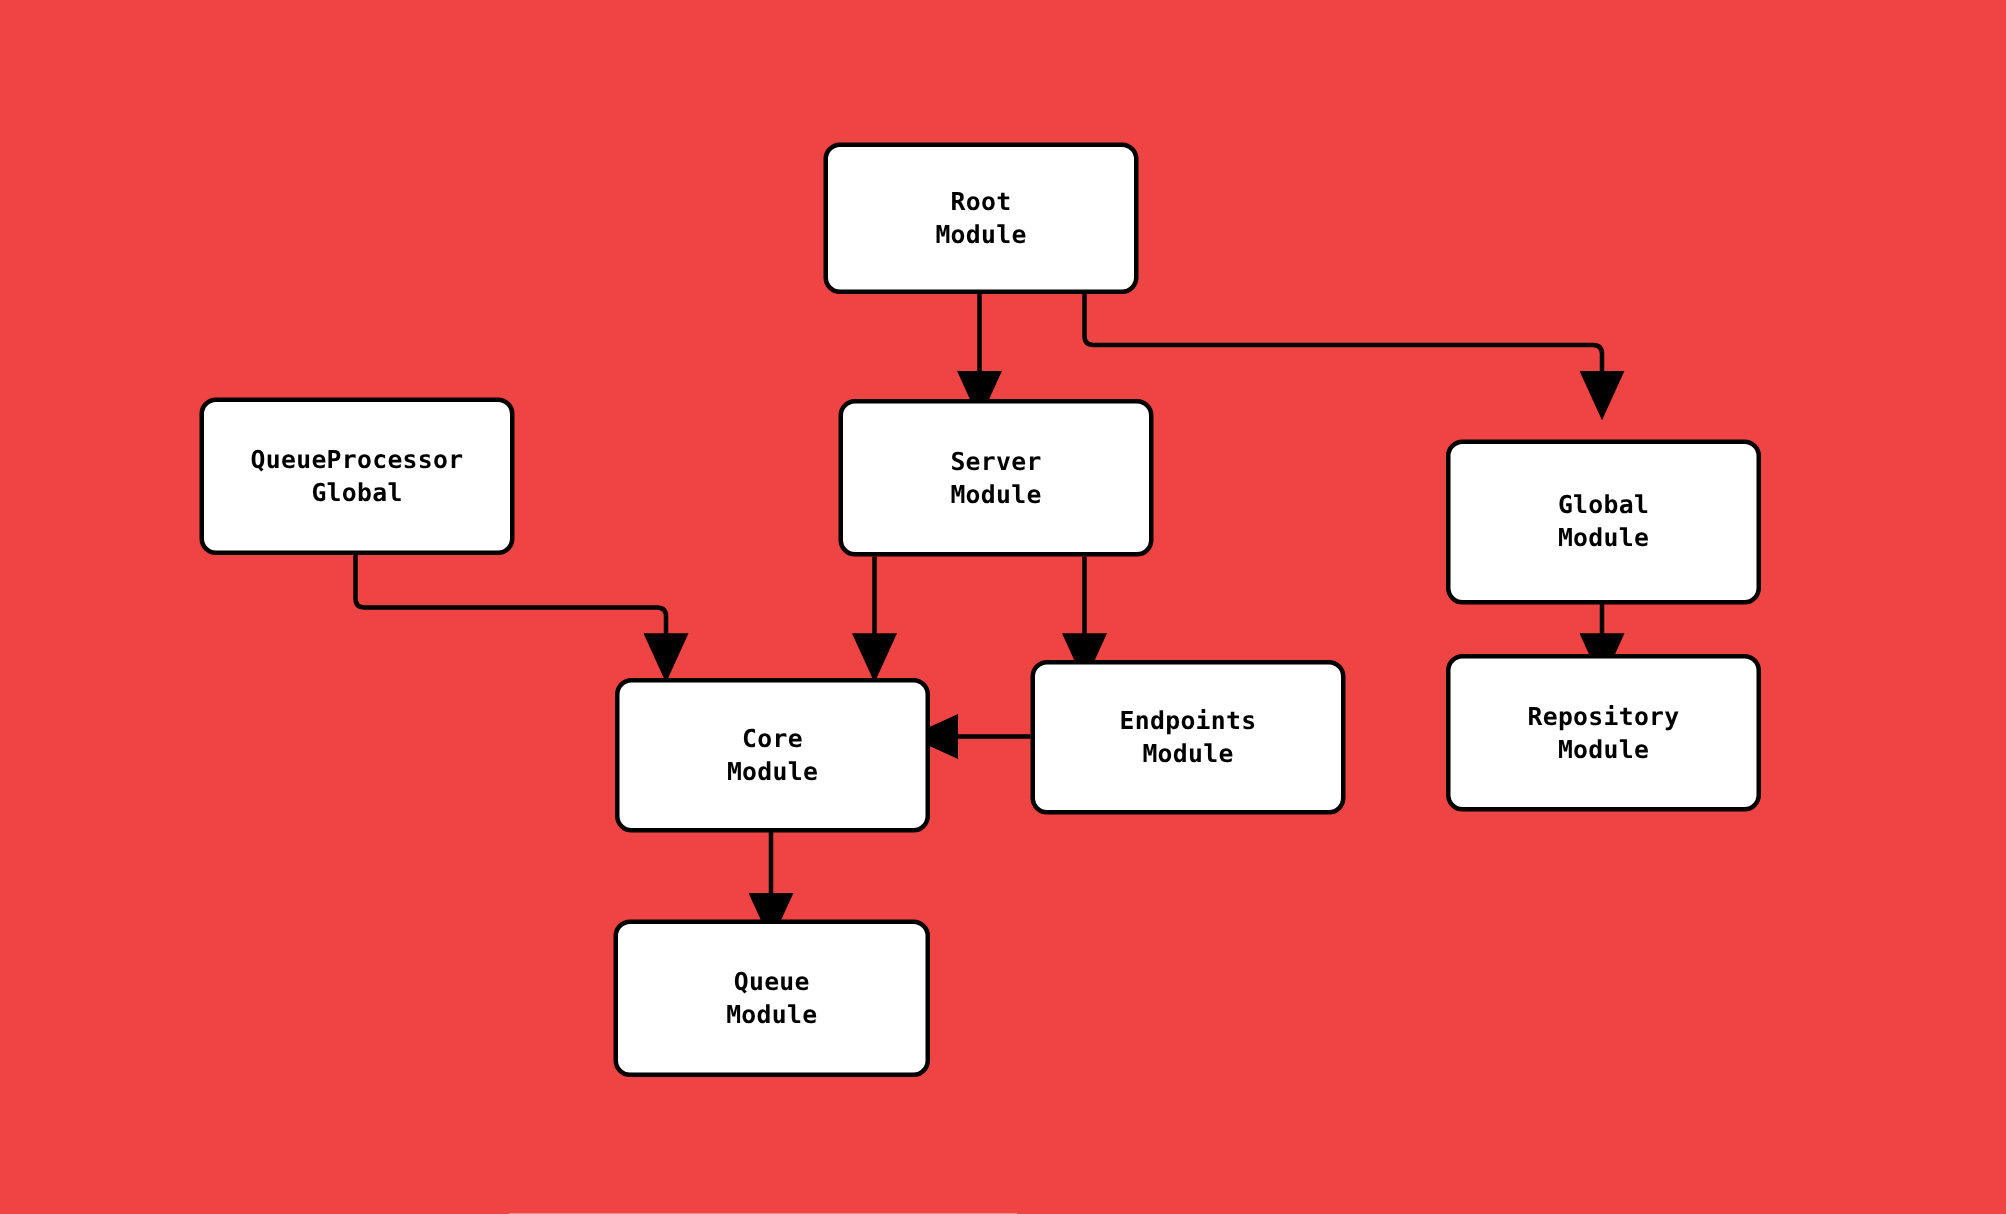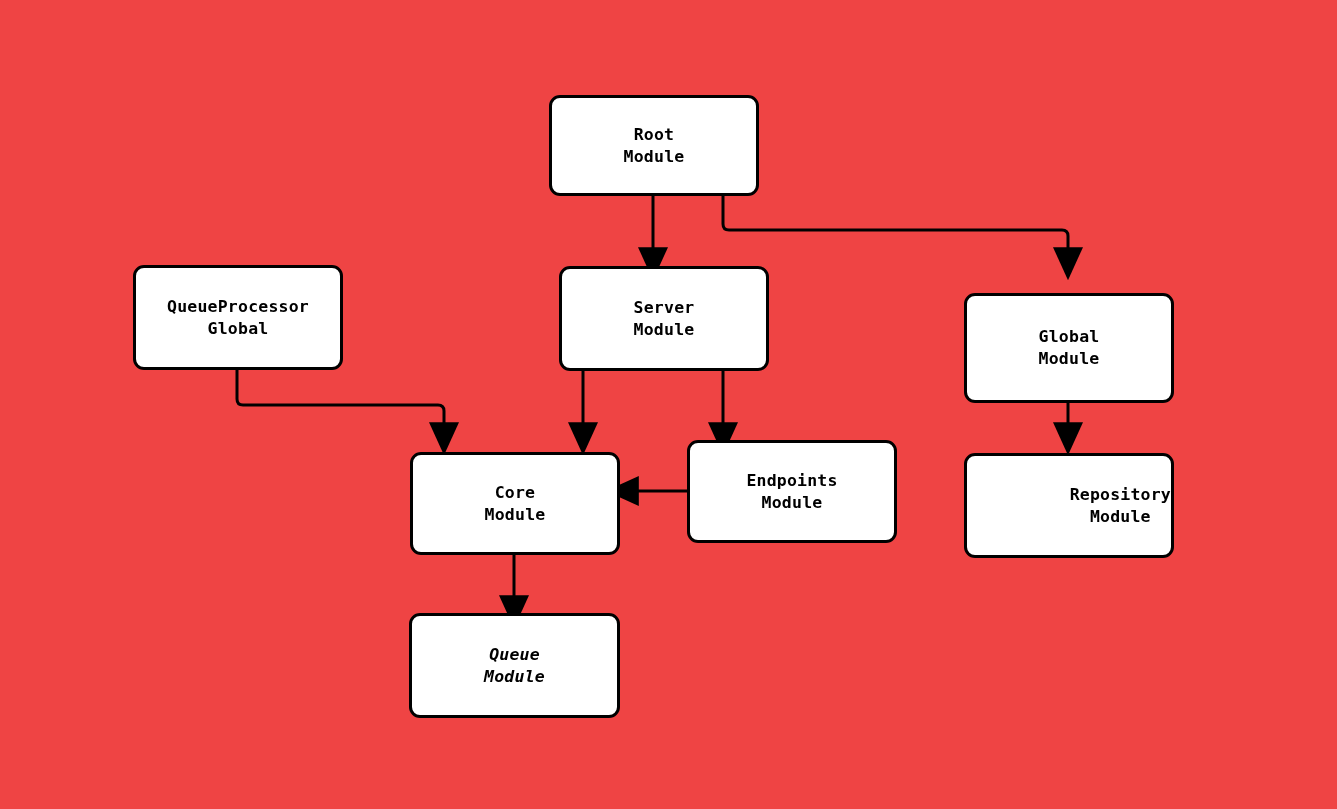--- a/index.html
+++ b/index.html
@@ -104,23 +104,23 @@
   <div class="node" style="left:410px; top:440px; width:210px; height:103px;margin-top:12px;">
     <span class="node-label">Core
 Module</span>
   </div>
 
   <div class="node" style="left:687px; top:440px; width:210px; height:103px;">
     <span class="node-label">Endpoints
 Module</span>
   </div>
 
-  <div class="node" style="left:964px; top:453px; width:210px; height:105px;justify-content:flex-end;">
+  <div class="node" style="left:964px; top:436px; width:210px; height:105px;">
     <span class="node-label">Repository
 Module</span>
   </div>
 
-  <div class="node" style="left:409px; top:613px; width:211px; height:105px;font-style:italic;">
+  <div class="node" style="left:409px; top:613px; width:211px; height:105px;">
     <span class="node-label">Queue
 Module</span>
   </div>
 
 </div>
 
 </body></html>

